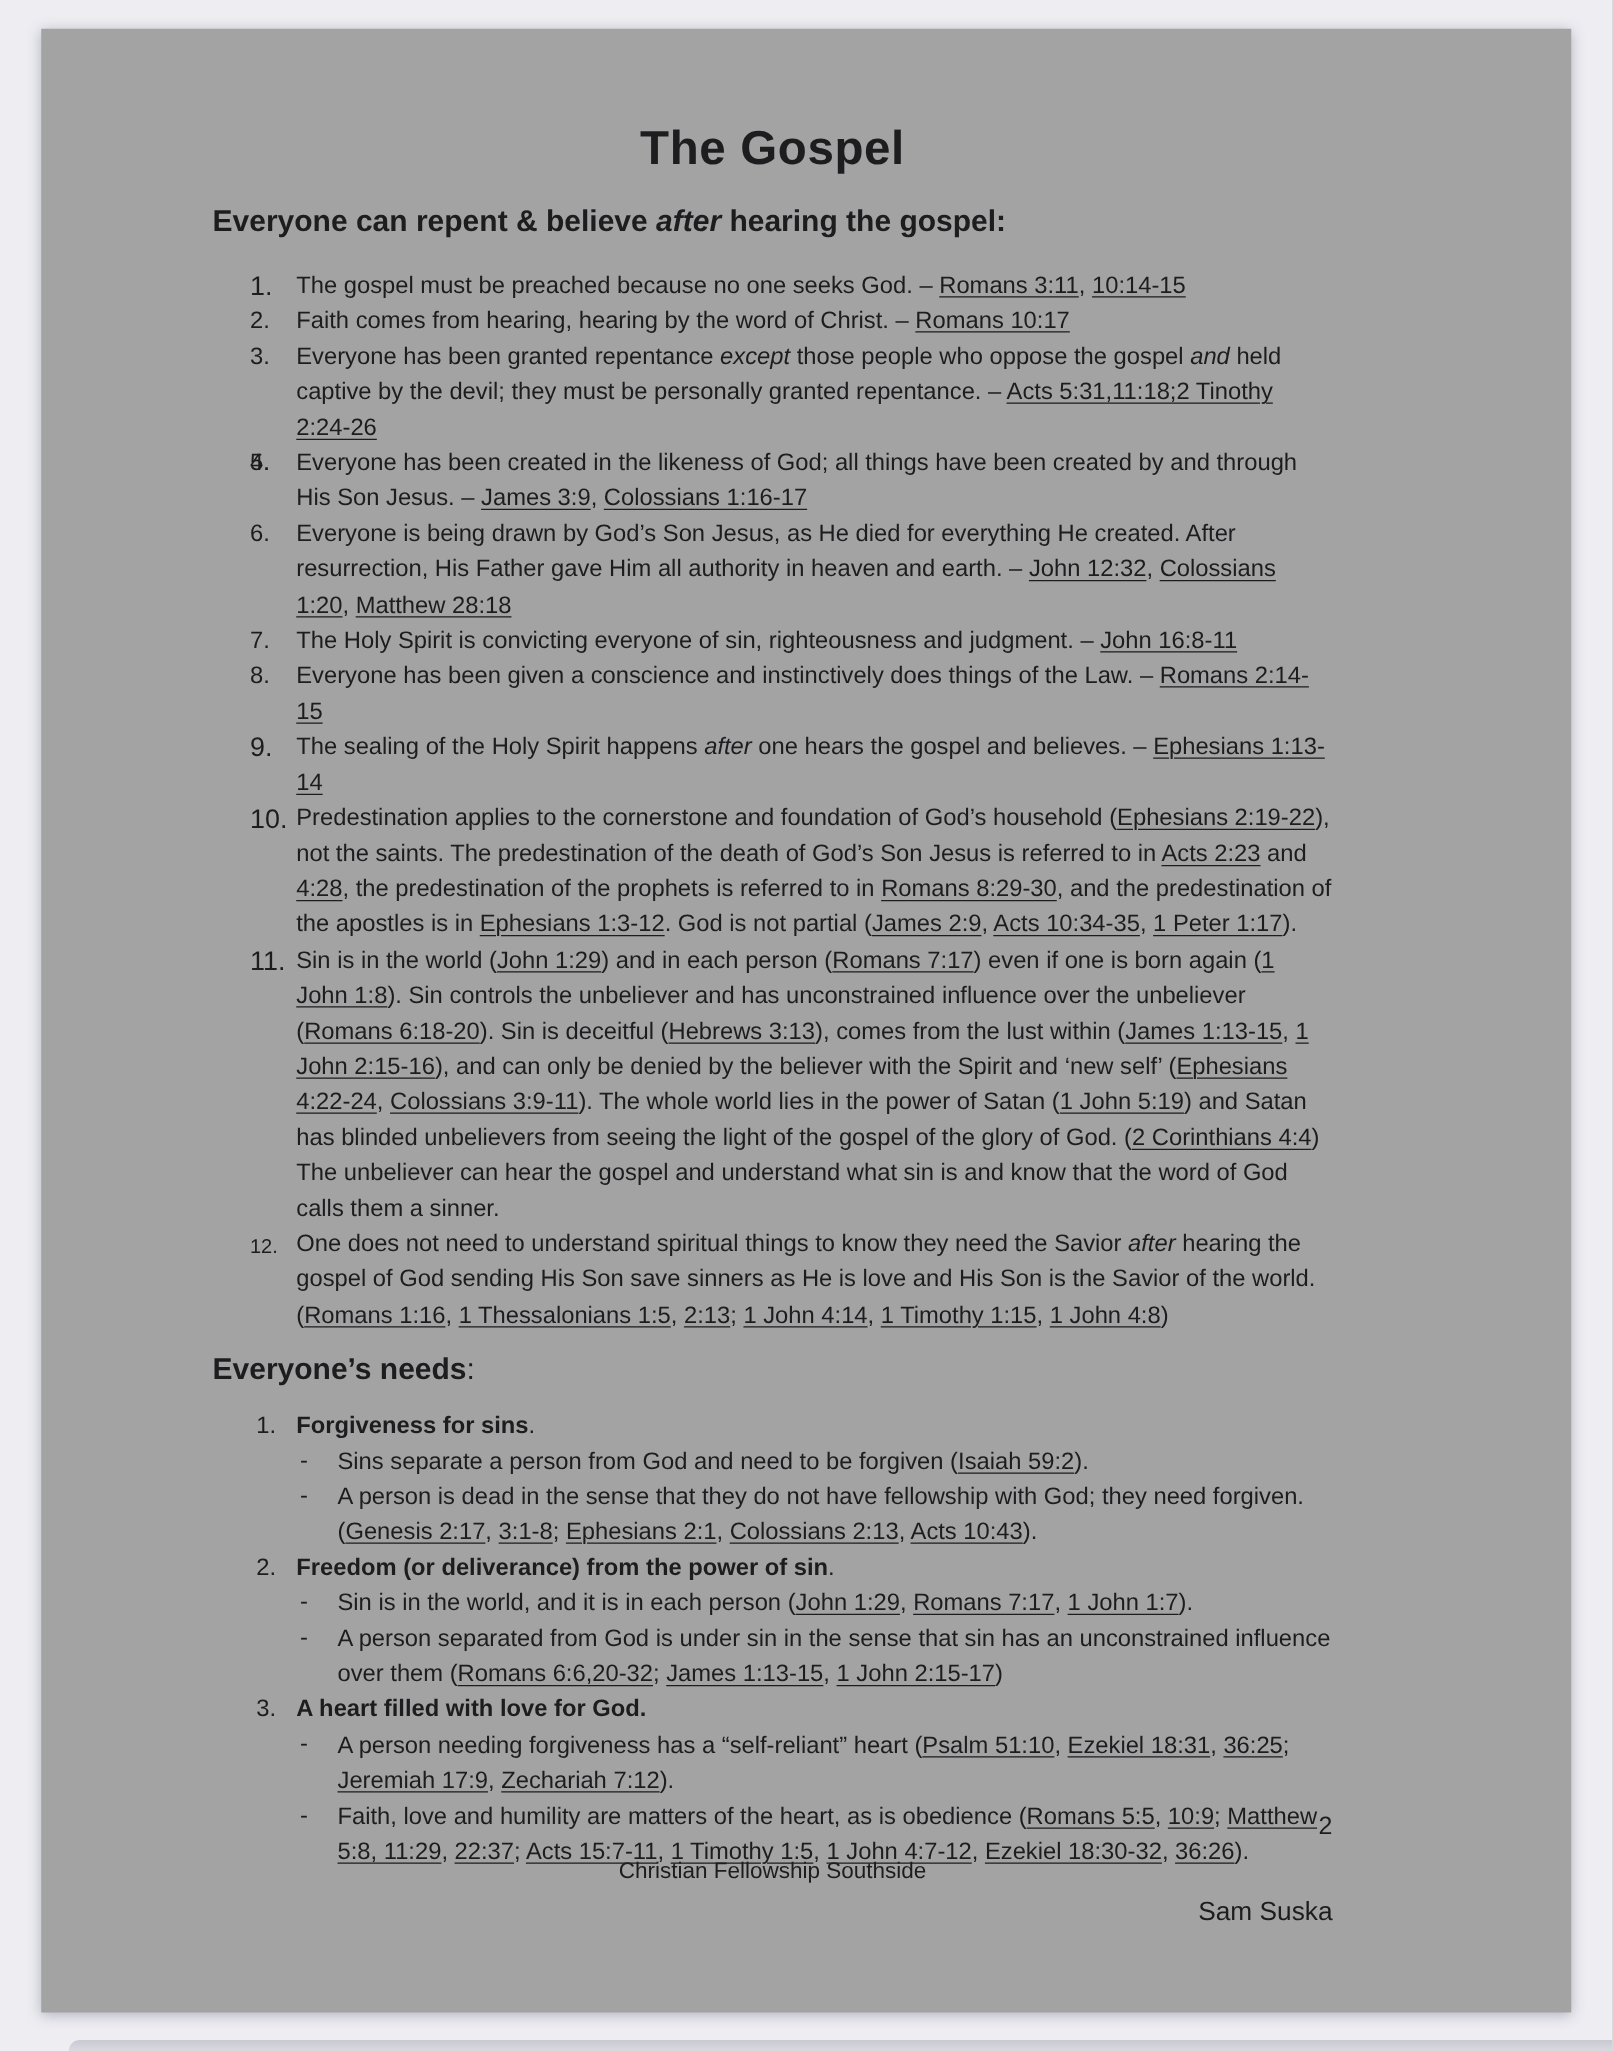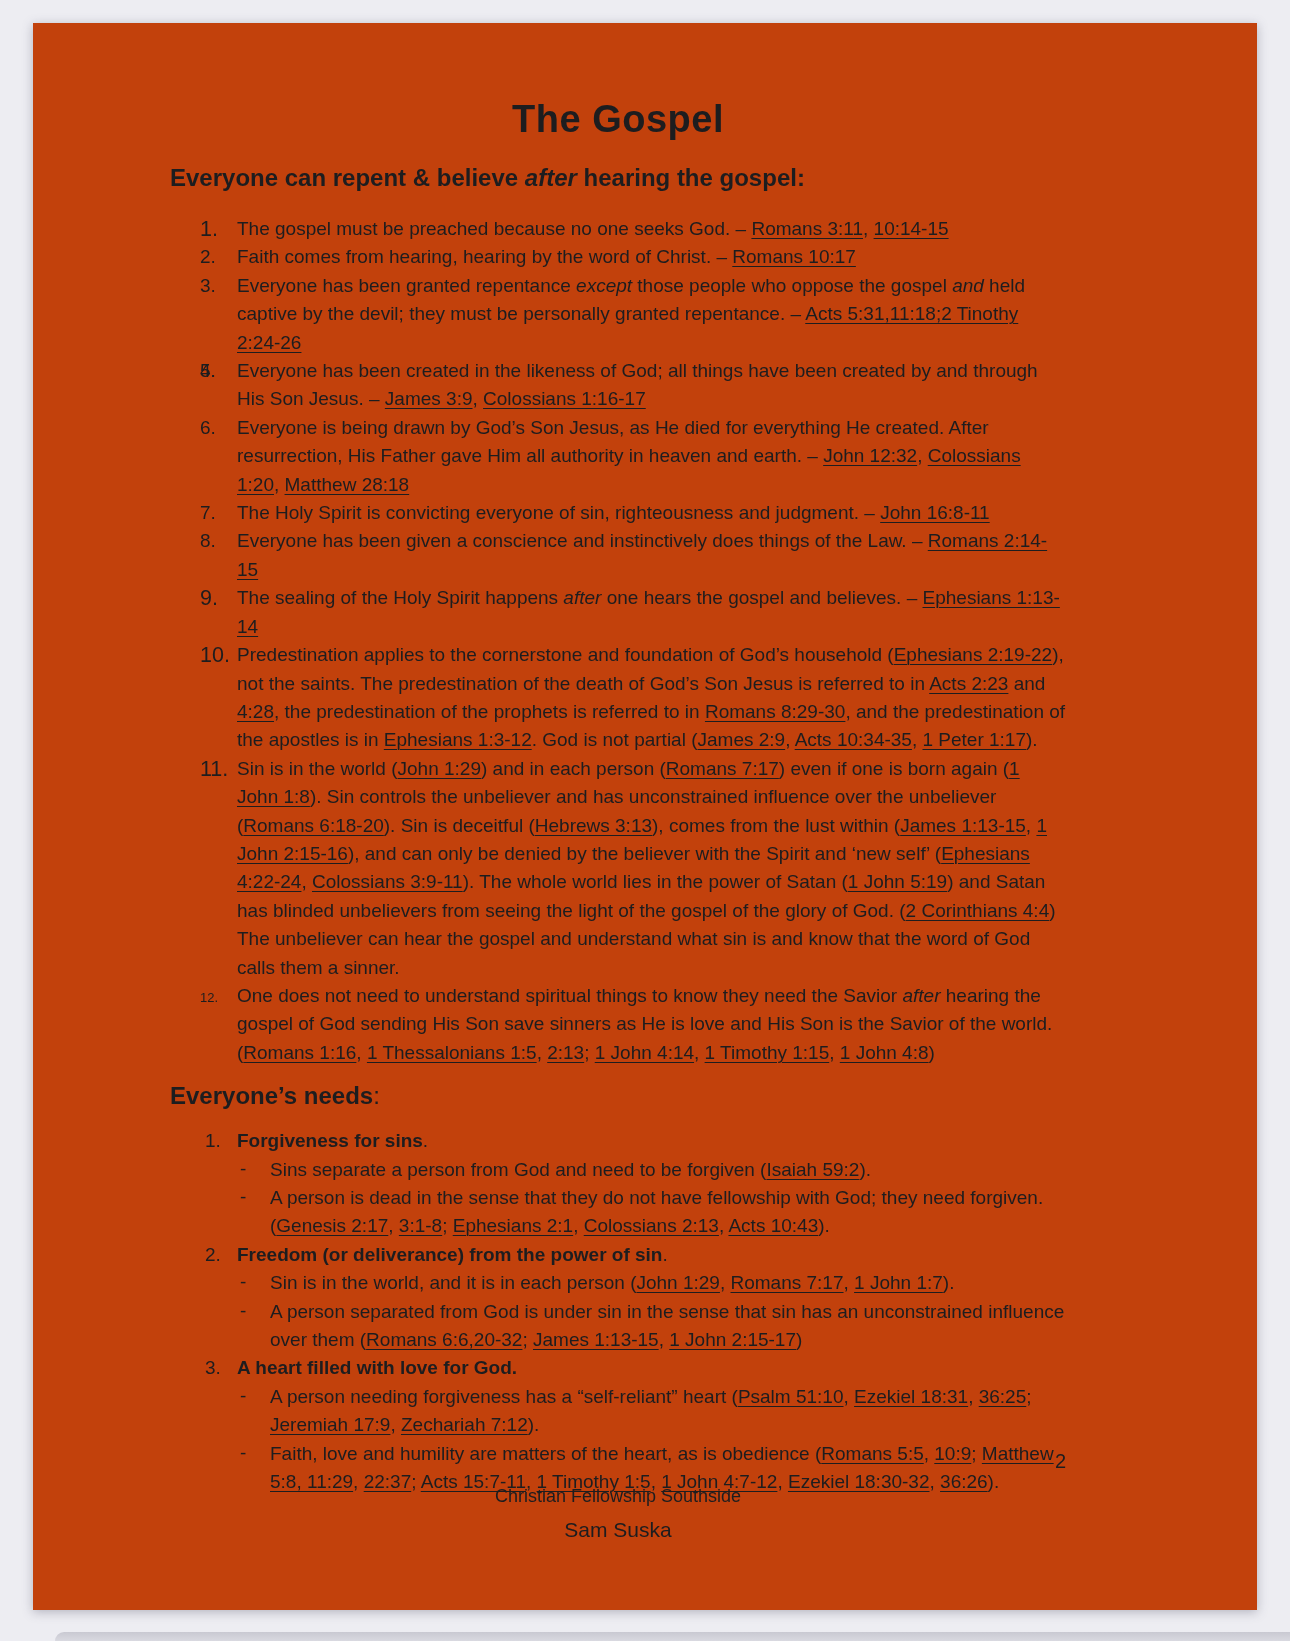--- a/index.html
+++ b/index.html
@@ -7,21 +7,21 @@
     width: 1290px; height: 1641px;
     overflow: hidden;
     background: #ededf2;
     font-family: "Liberation Sans", sans-serif;
   }
   .canvas { position: relative; width: 1290px; height: 1641px; }
   .sheet {
     position: absolute;
     left: 33px; top: 23px;
     width: 1224px; height: 1587px;
-    background: #c2410c;
+    background: #a3a3a3;
     box-shadow: 0 2px 10px rgba(70,70,95,0.35);
     padding: 74px 191px 0 137px;
     color: #1d1d1f;
   }
   .doc-title {
     text-align: center;
     font-size: 38px;
     font-weight: 700;
     line-height: 44px;
     letter-spacing: 0.5px;
@@ -30,38 +30,38 @@
     margin-top: 22px;
     font-size: 24px;
     font-weight: 700;
     line-height: 30px;
   }
   .section-heading .f-i { font-style: italic; }
   .points { margin-top: 22px; font-size: 19px; line-height: 28.4px; }
   .point { position: relative; padding-left: 67px; }
   .point .num { position: absolute; left: 30px; top: 0; }
   .point .num.big { font-size: 21.5px; }
-  .point .num.small { font-size: 13px; top: 2px; }
+  .point .num.small { font-size: 16px; top: 2px; }
   .needs-heading { margin-top: 14px; }
   .needs { margin-top: 16px; font-size: 19px; line-height: 28.4px; }
   .need-head { position: relative; padding-left: 67px; }
   .need-head .num { position: absolute; left: 35px; top: 0; }
   .bullet { position: relative; padding-left: 100px; }
   .bullet .dash { position: absolute; left: 70px; top: -1px; }
   .f-u { text-decoration: underline; text-underline-offset: 3px; text-decoration-thickness: 1.3px; }
   .f-i { font-style: italic; }
   .f-b { font-weight: 700; }
   .f-r { font-weight: 400; }
   .footer {
     position: absolute;
     left: 137px; right: 191px; top: 1425px;
   }
   .page-num { text-align: right; font-size: 20px; line-height: 26px; }
   .footer-org { text-align: center; font-size: 18px; line-height: 34px; margin-top: 5px; }
-  .footer-author { text-align: center; font-size: 21px; line-height: 34px; }
+  .footer-author { text-align: right; font-size: 21px; line-height: 34px; }
   .next-page-edge {
     position: absolute;
     left: 55px; right: 0; bottom: 0;
     height: 9px;
     background: linear-gradient(#c9c9d2, #d9d9e0);
     border-top-left-radius: 9px;
   }
 </style>
 </head>
 <body>

